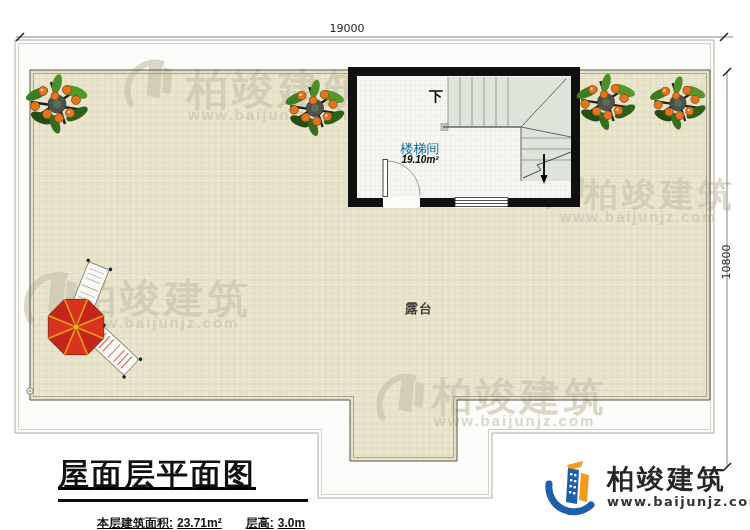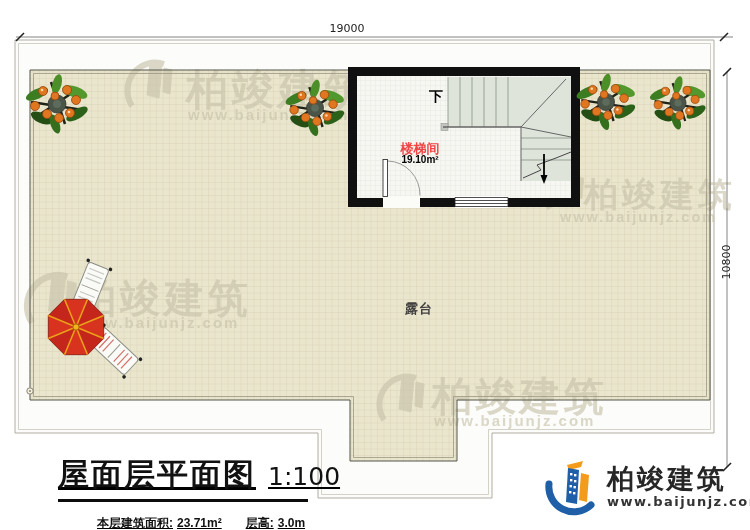--- a/index.html
+++ b/index.html
@@ -2,21 +2,21 @@
 <html><head>
 <meta charset="utf-8">
 <style>
   html,body{margin:0;padding:0;background:#ffffff;}
   #stage{position:relative;width:750px;height:530px;background:#ffffff;overflow:hidden;
          font-family:"Liberation Sans","DejaVu Sans",sans-serif;}
   #plan-svg{position:absolute;left:0;top:0;}
   .abs{position:absolute;}
   .dim-label{font-size:11px;color:#222;text-align:center;font-family:"DejaVu Sans",sans-serif;}
   .dim-right{transform:rotate(-90deg);transform-origin:center;}
-  .room-name{font-size:13px;font-weight:bold;color:#ef4444;text-align:center;}
+  .room-name{font-size:13px;font-weight:normal;color:#0369a1;text-align:center;}
   .room-area{font-size:10px;font-weight:bold;color:#000;text-align:center;}
   .down-lbl{font-size:14px;font-weight:bold;color:#000;}
   .terrace-lbl{font-size:13px;font-weight:bold;color:#404040;letter-spacing:1px;}
   .title-row{display:flex;align-items:baseline;}
   .title-main{font-size:31px;font-weight:600;color:#111;letter-spacing:2px;}
   .title-scale{font-size:25px;font-weight:400;color:#111;margin-left:12px;font-family:"DejaVu Sans",sans-serif;}
   .title-underline{background:#0c0c0c;height:3px;}
   .subtitle{font-size:12px;font-weight:bold;color:#111;}
   .subtitle span{margin-right:4px;}
   .subtitle .gap{display:inline-block;width:16px;}
@@ -233,27 +233,26 @@
       <line x1="723" y1="76" x2="731" y2="68" stroke="#222" stroke-width="1.6"></line>
       <line x1="723" y1="471" x2="731" y2="463" stroke="#222" stroke-width="1.6"></line>
     </g>
   </svg>
 
   <div class="abs dim-label" style="left:319px;top:22px;width:56px;">19000</div>
   <div class="abs dim-label dim-right" style="left:699px;top:255px;width:56px;height:14px;">10800</div>
 
   <div class="abs down-lbl" style="left:429px;top:88px;">下</div>
   <div class="abs room-name" style="left:380px;top:140px;width:80px;">楼梯间</div>
-  <div class="abs room-area" style="left:380px;top:154px;width:80px;">19.10m²</div>
+  <div class="abs room-area" style="left:380px;top:154px;width:80px;font-style:italic;">19.10m²</div>
   <div class="abs terrace-lbl" style="left:405px;top:300px;">露台</div>
 
   <div class="abs" style="left:58px;top:454px;text-decoration:underline;">
     <div class="title-row">
       <span class="title-main">屋面层平面图</span>
-      <span class="title-scale">1:100</span>
     </div>
     <div class="title-underline" style="width:250px;margin-top:3px;"></div>
     <div class="subtitle" style="margin:13px 0 0 39px;">
       <span>本层建筑面积:</span><span>23.71m²</span><span class="gap"></span><span>层高:</span><span>3.0m</span>
     </div>
   </div>
 
   <div class="abs logo" style="left:543px;top:458px;">
     <svg width="58" height="58" viewBox="0 0 58 58">
       <path d="M6,26 A25,25 0 0 0 48,47" fill="none" stroke="#1e5fa8" stroke-width="7" stroke-linecap="round"></path>

